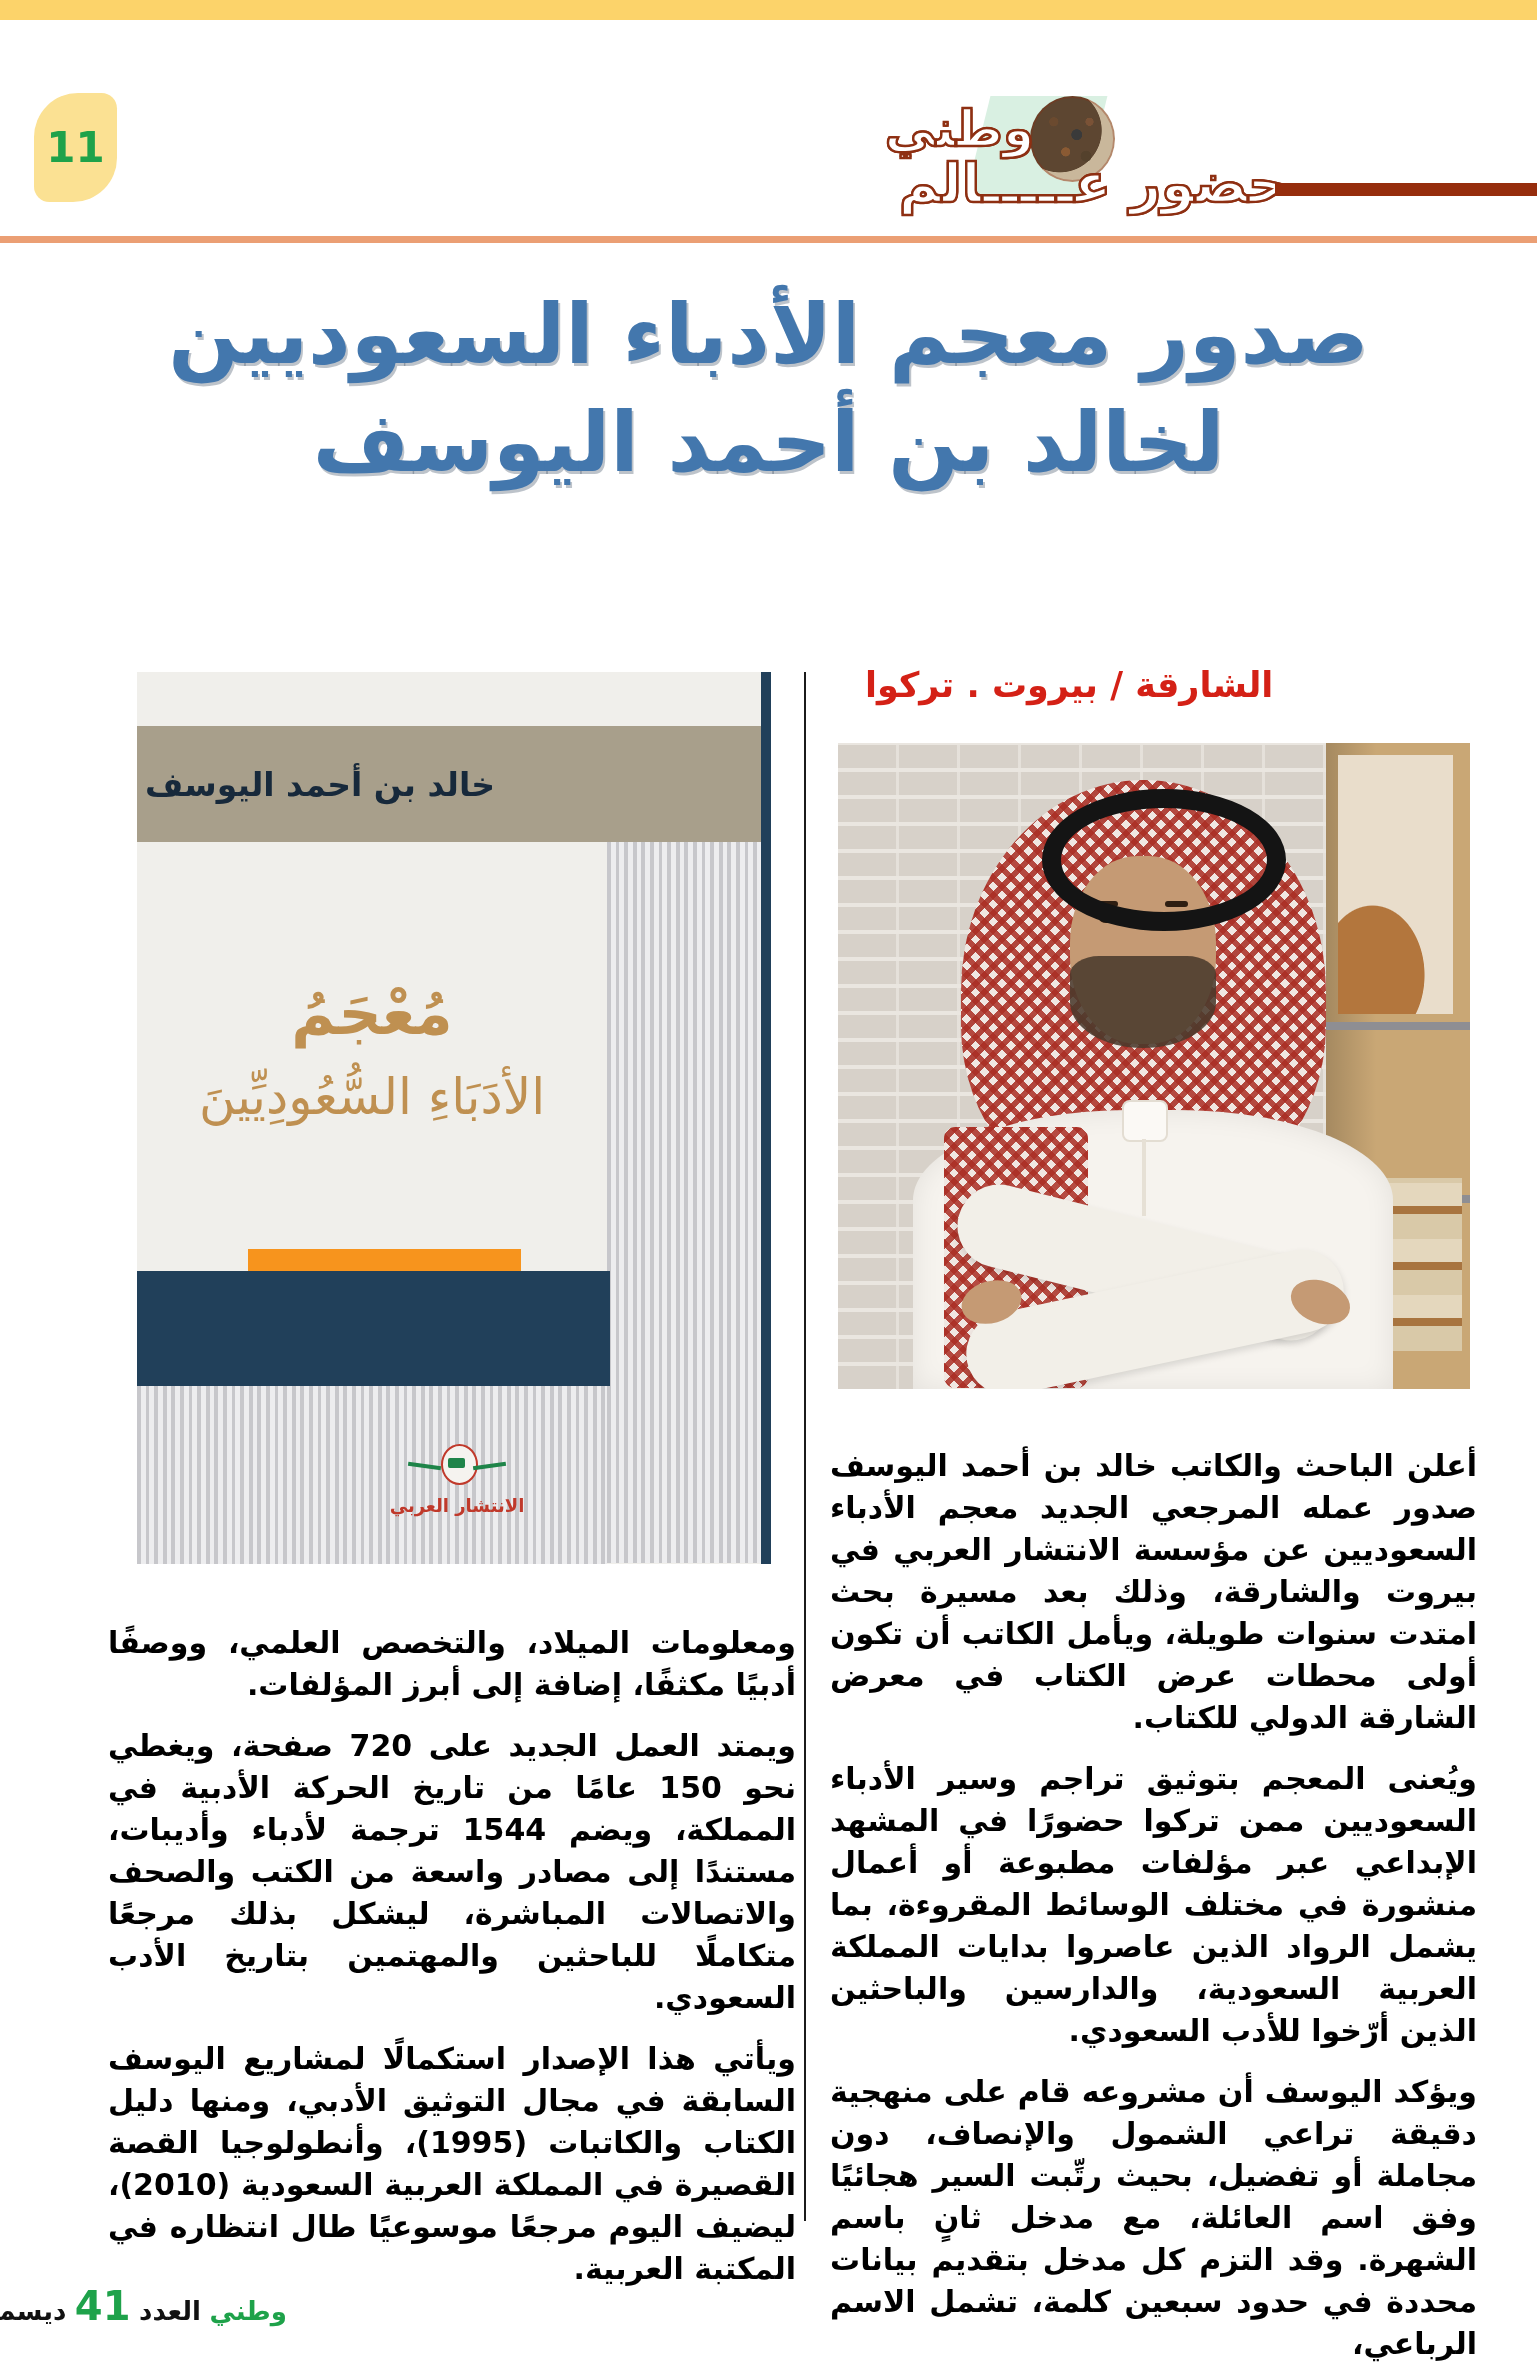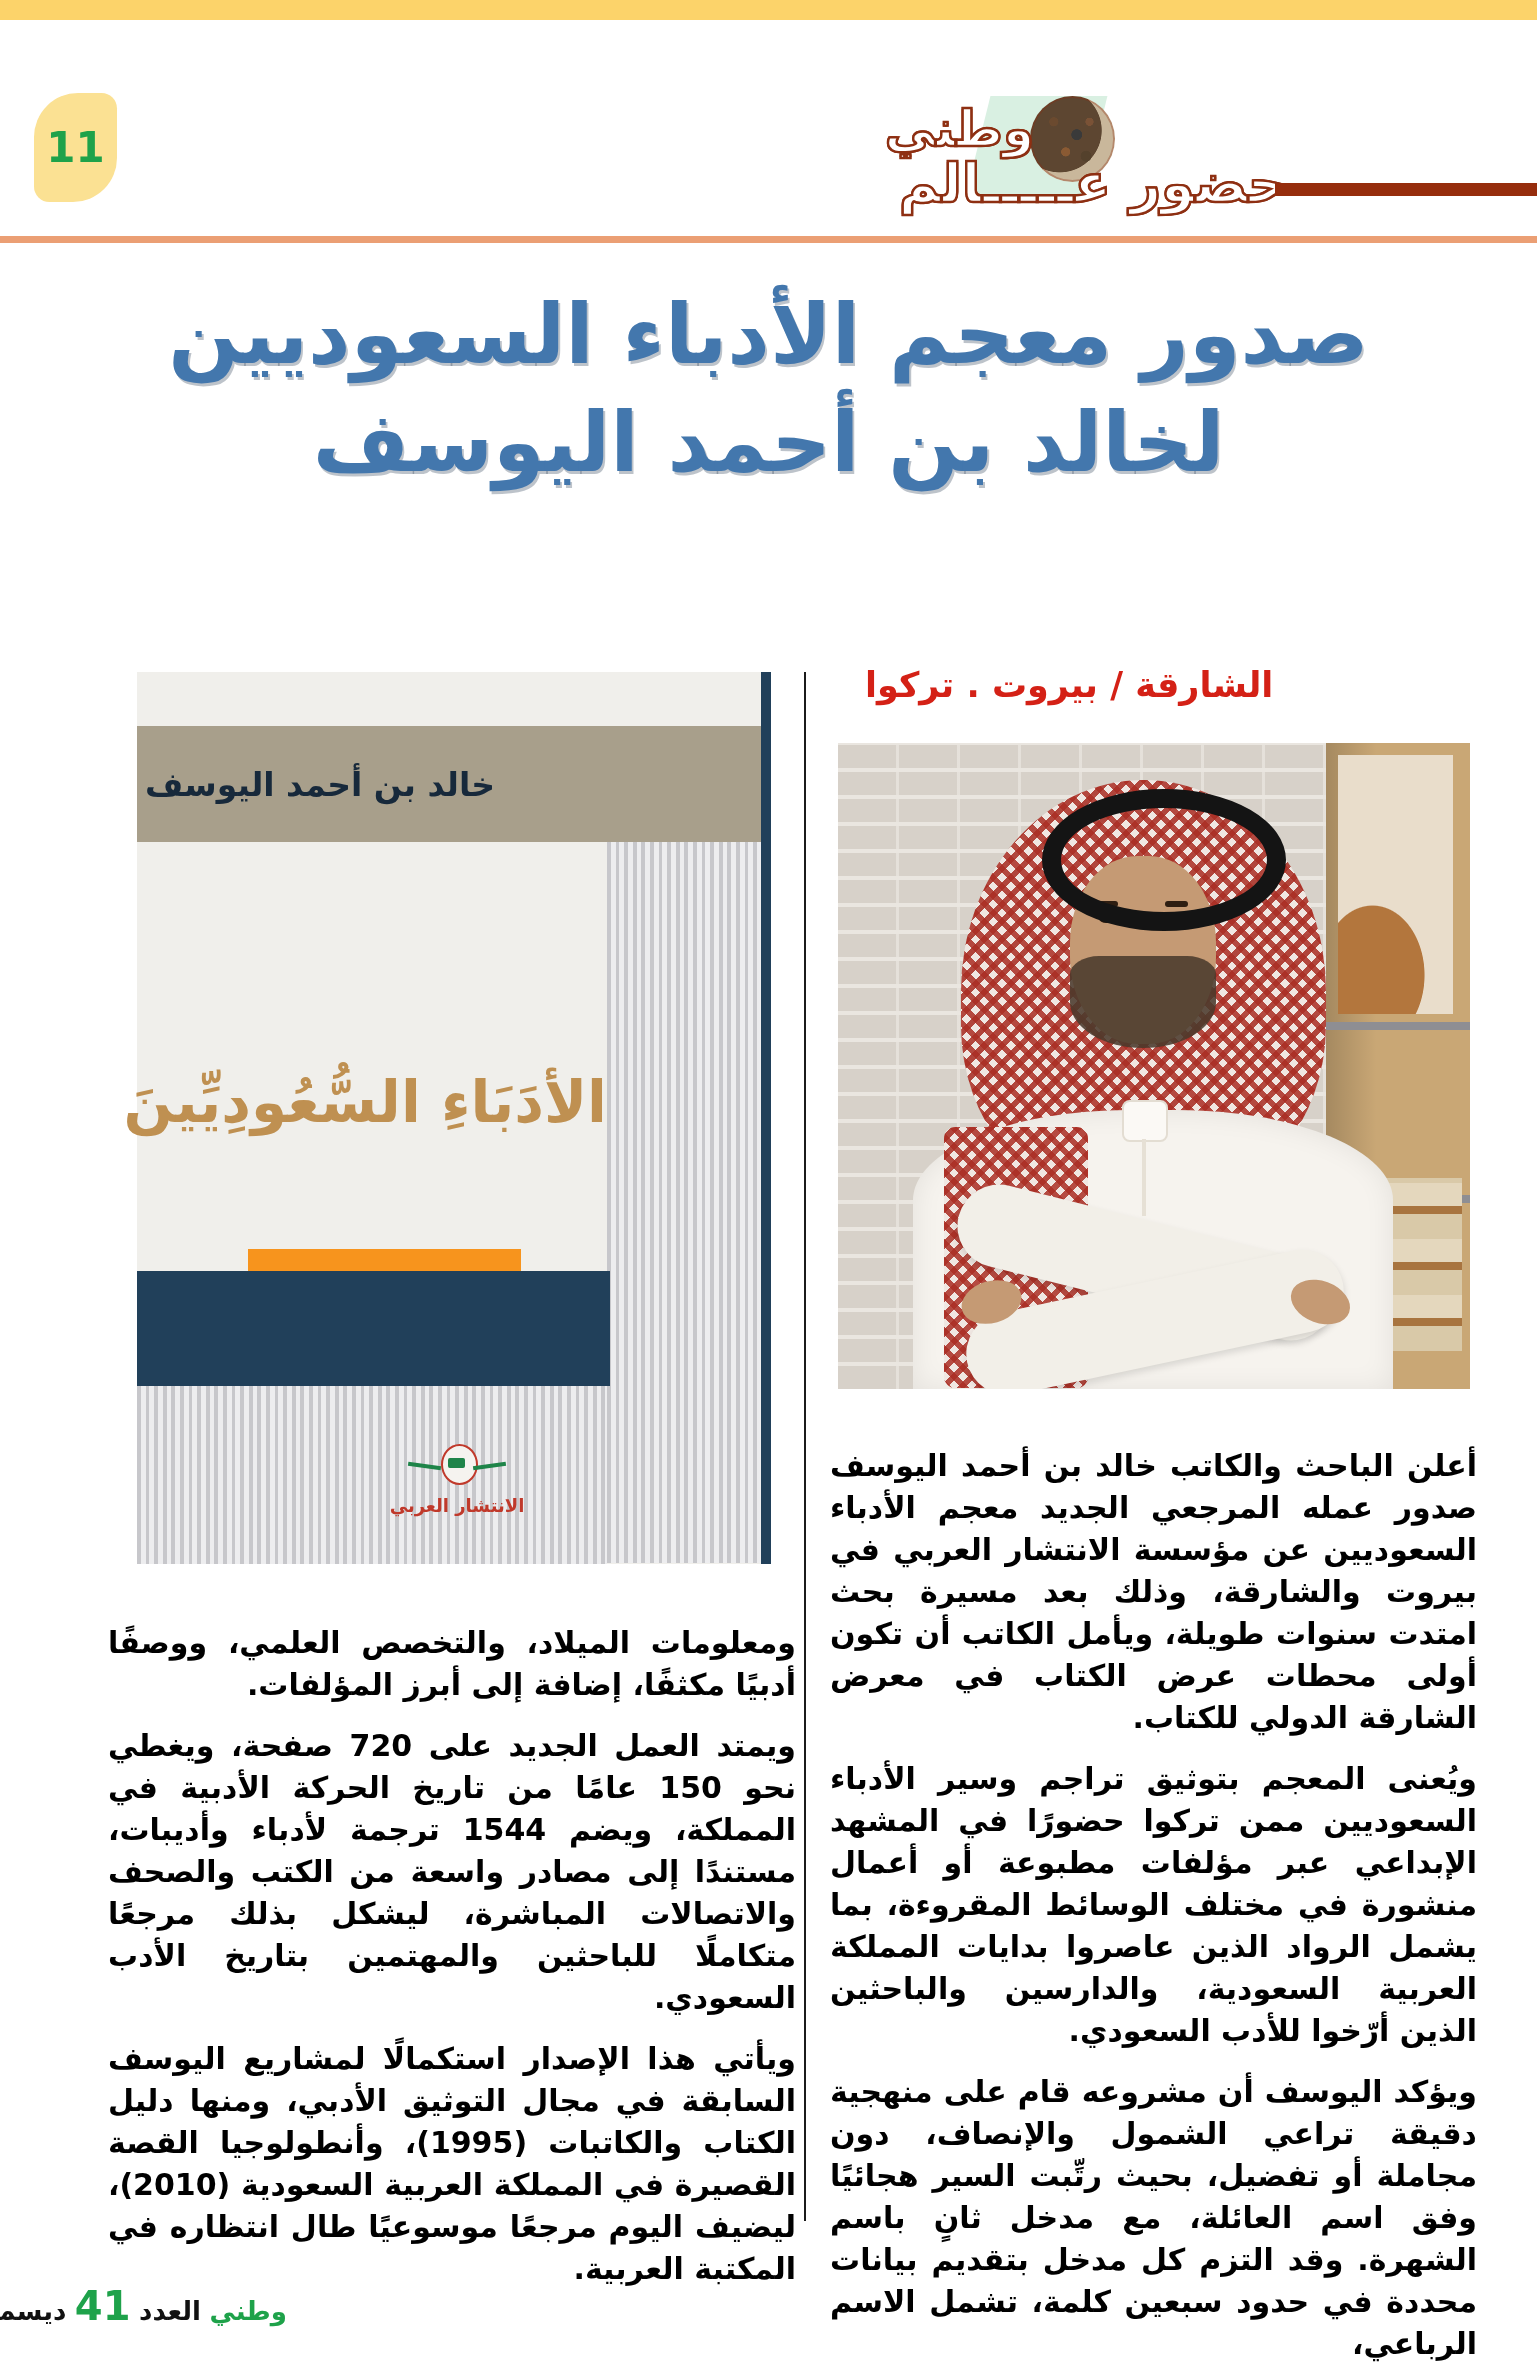--- a/index.html
+++ b/index.html
@@ -73,21 +73,21 @@
   }
   .cover .author-band span{
     color:#17293b;font-size:33px;font-weight:bold;margin-right:43px;
   }
   .cover .title1{
     left:0;top:306px;width:470px;text-align:center;
     color:#bf9051;font-size:60px;font-weight:bold;
   }
   .cover .title2{
     left:0;top:396px;width:470px;text-align:center;
-    color:#bf9051;font-size:58px;font-weight:bold;white-space:nowrap;
+    color:#bf9051;font-size:50px;font-weight:normal;white-space:nowrap;
   }
   .cover .orange-rect{left:111px;top:577px;width:273px;height:41px;background:#f7941d;}
   .cover .navy-rect{left:0;top:599px;width:473px;height:115px;background:#21405a;}
   .pub-emblem{
     left:304px;top:772px;width:33px;height:37px;border:2.9px solid #c0392b;border-radius:50%;
     background:#f5f3ef;
   }
   .pub-emblem .book{
     position:absolute;left:4.8px;top:11.5px;width:17.3px;height:10.6px;background:#1e8449;border-radius:1.9px;
   }
@@ -208,20 +208,21 @@
 
 <div class="abs divider"></div>
 
 <div class="abs cover">
   <div class="abs stripes stripe-right" style="position:absolute;"></div>
   <div class="abs stripes stripe-bottom" style="position:absolute;"></div>
   <div class="author-band" style="position:absolute;padding-left:8px;">
     <span>خالد بن أحمد اليوسف</span>
   </div>
   <div class="navy-strip" style="position:absolute;"></div>
+  <div class="title1" style="position:absolute;">مُعْجَمُ</div>
   <div class="title2" style="position:absolute;">الأدَبَاءِ السُّعُودِيِّينَ</div>
   <div class="orange-rect" style="position:absolute;"></div>
   <div class="navy-rect" style="position:absolute;"></div>
   <div class="pub-emblem" style="position:absolute;">
       <span class="book"></span>
     </div>
   <div class="abs pub-wing l" style="position:absolute;"></div>
   <div class="abs pub-wing r" style="position:absolute;"></div>
   <div class="pub-name" style="position:absolute;">الانتشار العربي</div>
 </div>

